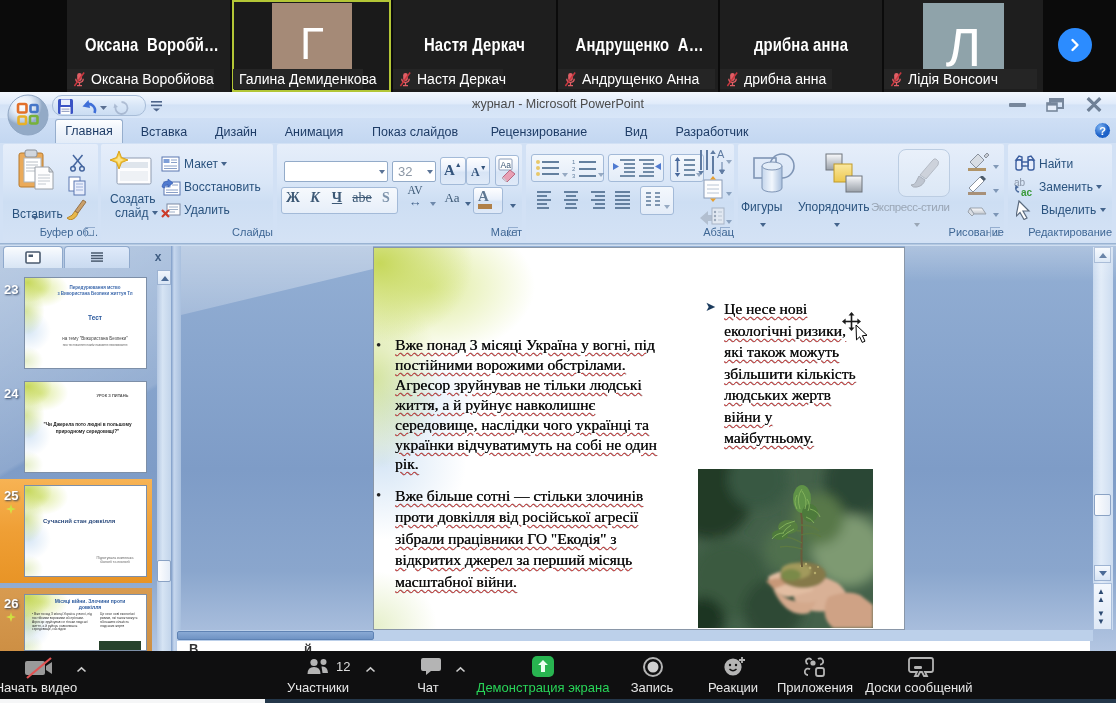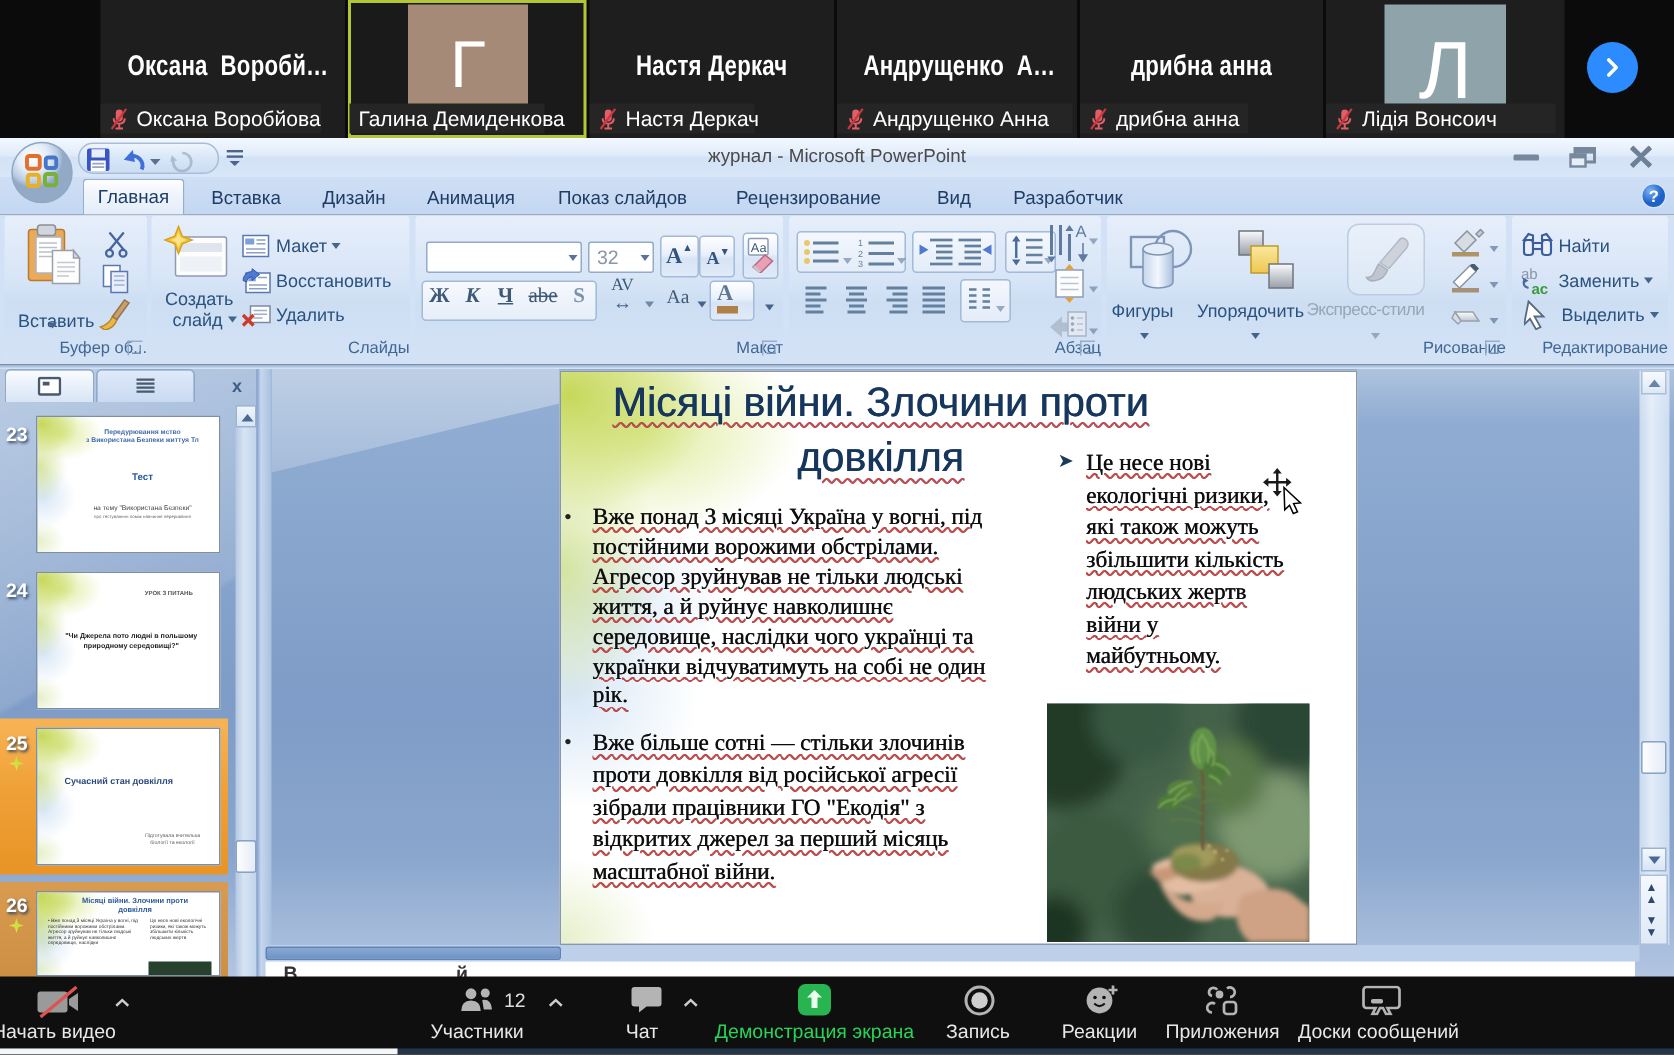--- a/index.html
+++ b/index.html
@@ -686,21 +686,20 @@
     <div class="abs" id="pscroll"></div>
     <div class="abs" id="pscrollup">
           <span class="uarr"></span>
         </div>
     <div class="abs" id="pthumbbar"></div>
 
     <div class="abs" id="splitter"></div>
 
     <div id="slide">
       <div id="sdecor"></div>
-      <div id="stitle">Місяці війни. Злочини проти<br>довкілля</div>
       <div class="sbody" style="left:21px;top:87px;width:290px;line-height:19.9px">Вже понад 3 місяці Україна у вогні, під<br>постійними ворожими обстрілами.<br>Агресор зруйнував не тільки людські<br>життя, а й руйнує навколишнє<br>середовище, наслідки чого українці та<br>українки відчуватимуть на собі не один<br>рік.</div>
       <div class="abs" style="left:2px;top:89px;font-size:15px;color:#222;font-family:'Liberation Serif',serif">•</div>
       <div class="sbody" style="left:21px;top:237px;width:290px;line-height:21.4px">Вже більше сотні — стільки злочинів<br>проти довкілля від російської агресії<br>зібрали працівники ГО "Екодія" з<br>відкритих джерел за перший місяць<br>масштабної війни.</div>
       <div class="abs" style="left:2px;top:239px;font-size:15px;color:#222;font-family:'Liberation Serif',serif">•</div>
       <div class="sbody" style="left:350px;top:50px;width:170px;line-height:21.5px">Це несе нові<br>екологічні ризики,<br>які також можуть<br>збільшити кількість<br>людських жертв<br>війни у<br>майбутньому.</div>
       <div class="abs" style="left:331px;top:51px;font-size:13px;color:#1a3a5c">➤</div>
       <svg id="photo" width="175" height="159" viewBox="0 0 175 159">
         <defs>
           <filter id="blur8">
                 <feGaussianBlur stdDeviation="6"></feGaussianBlur>

